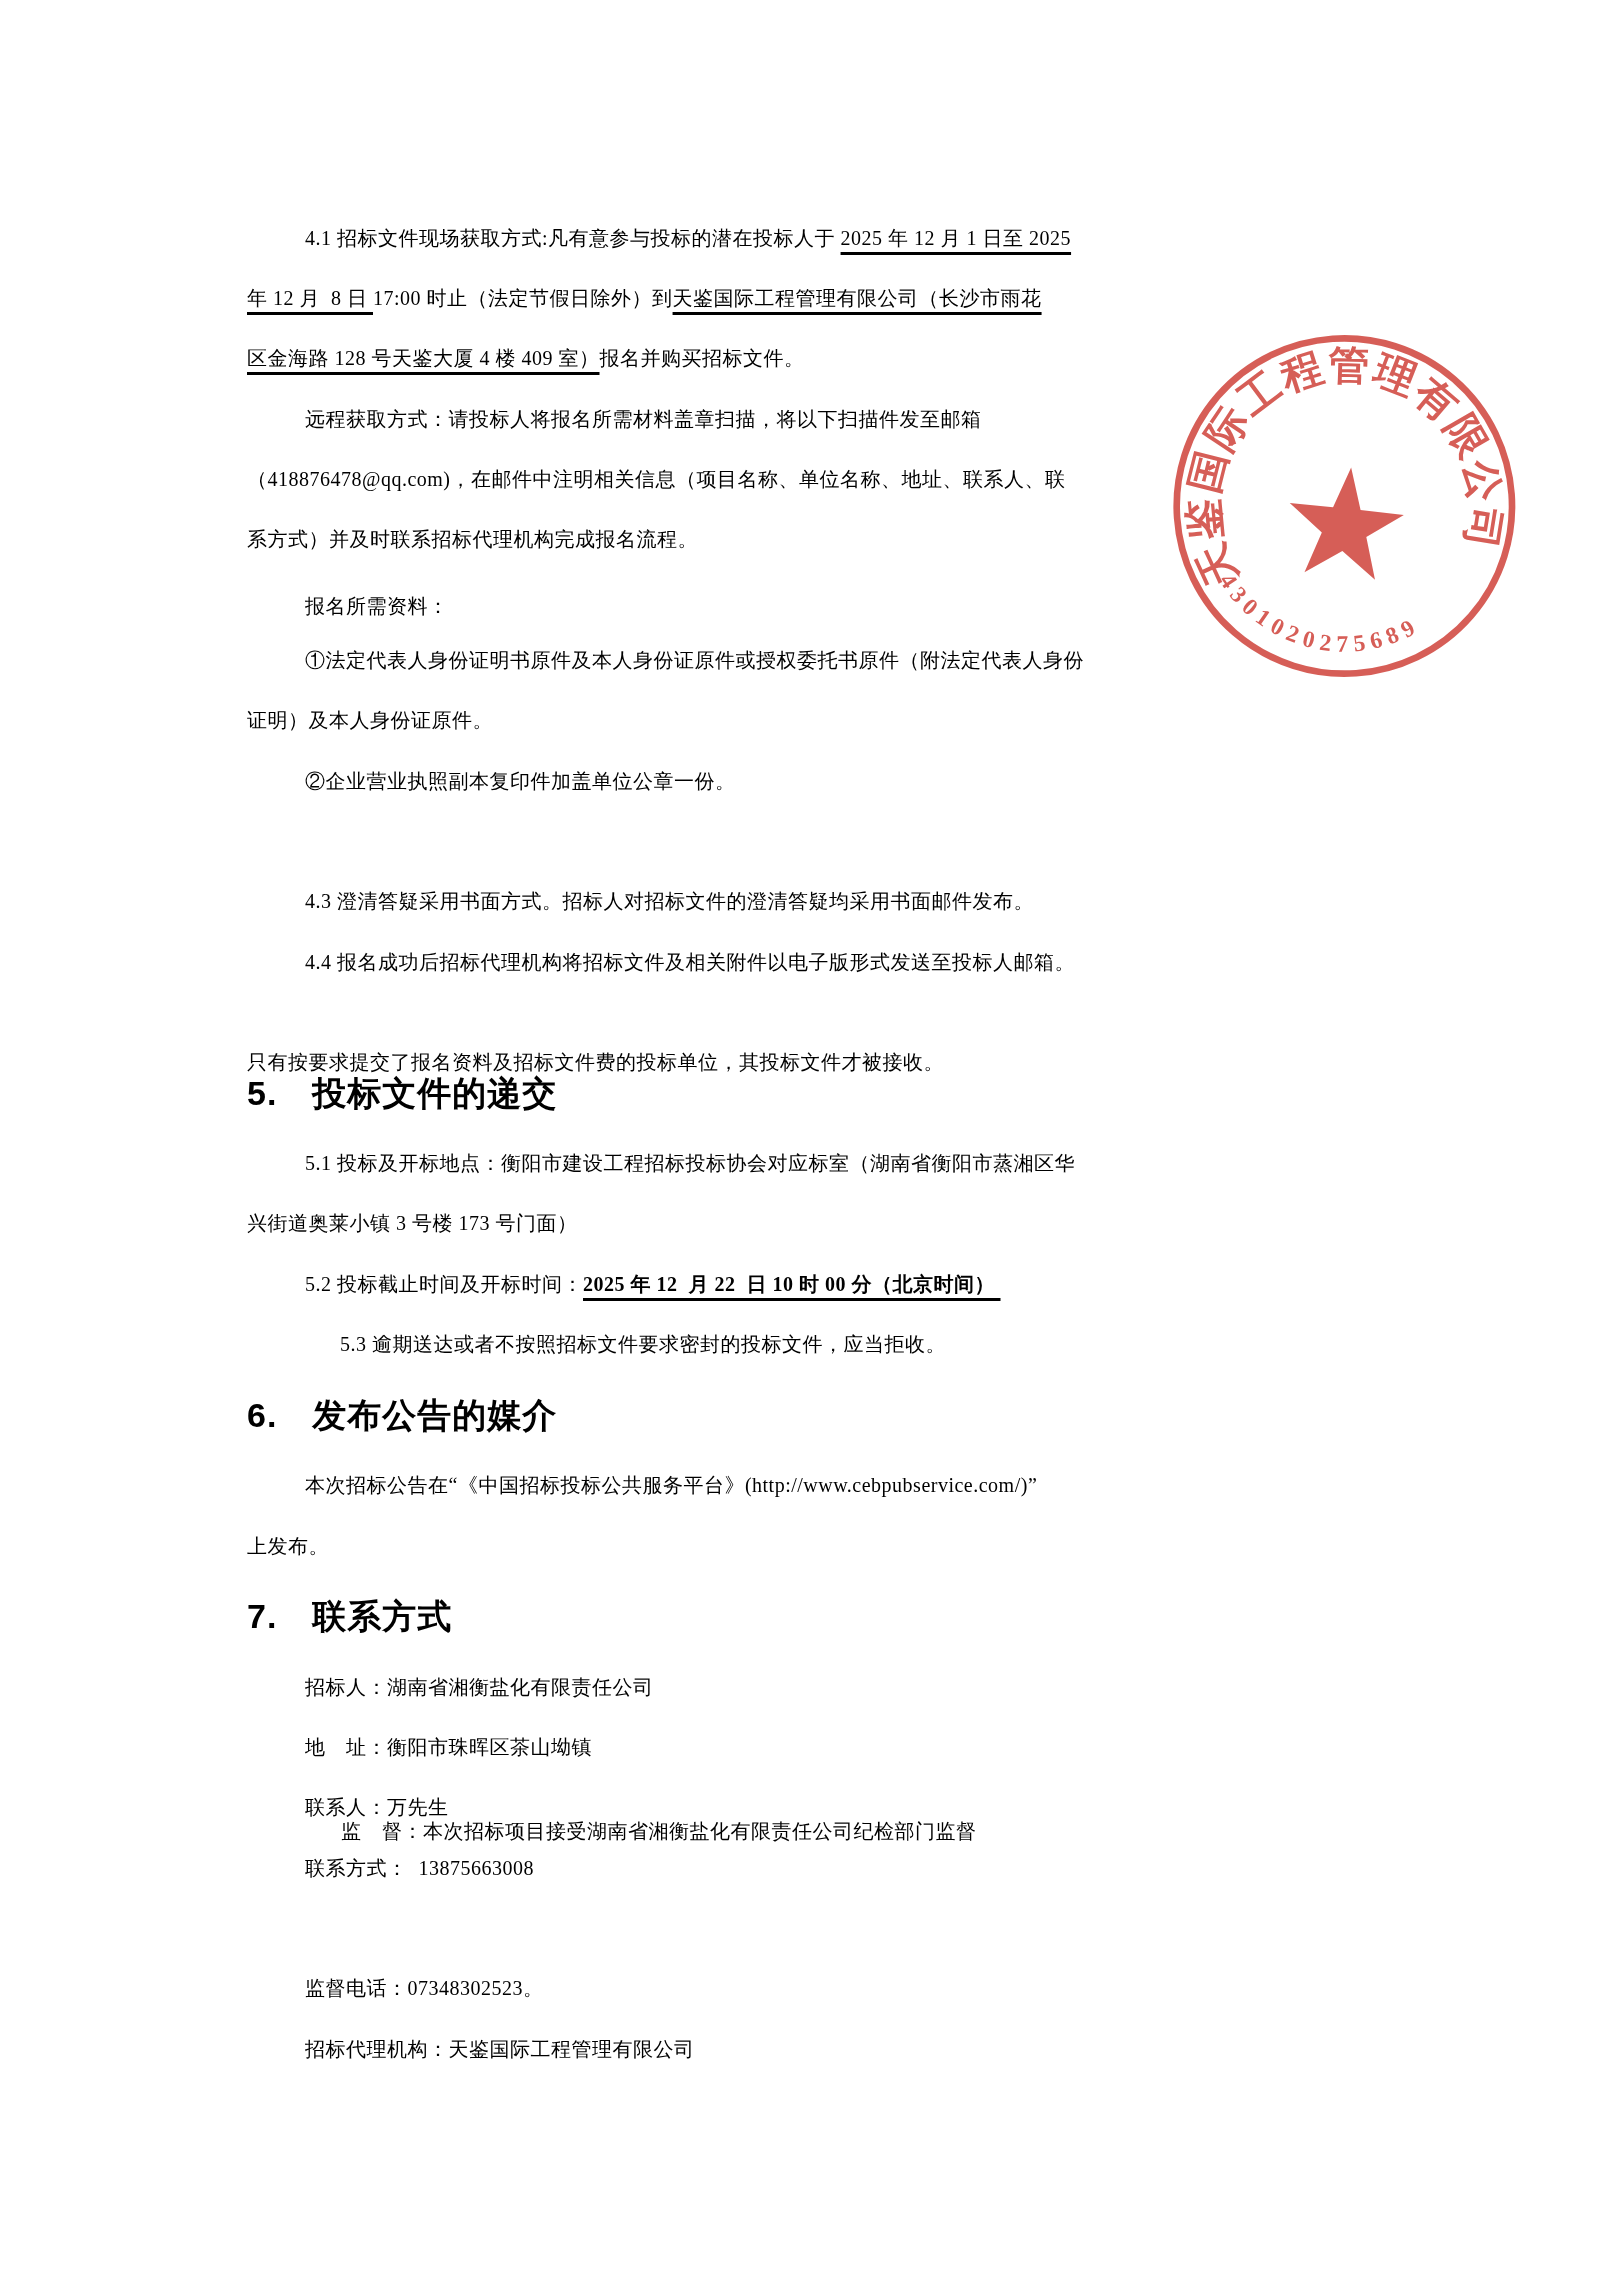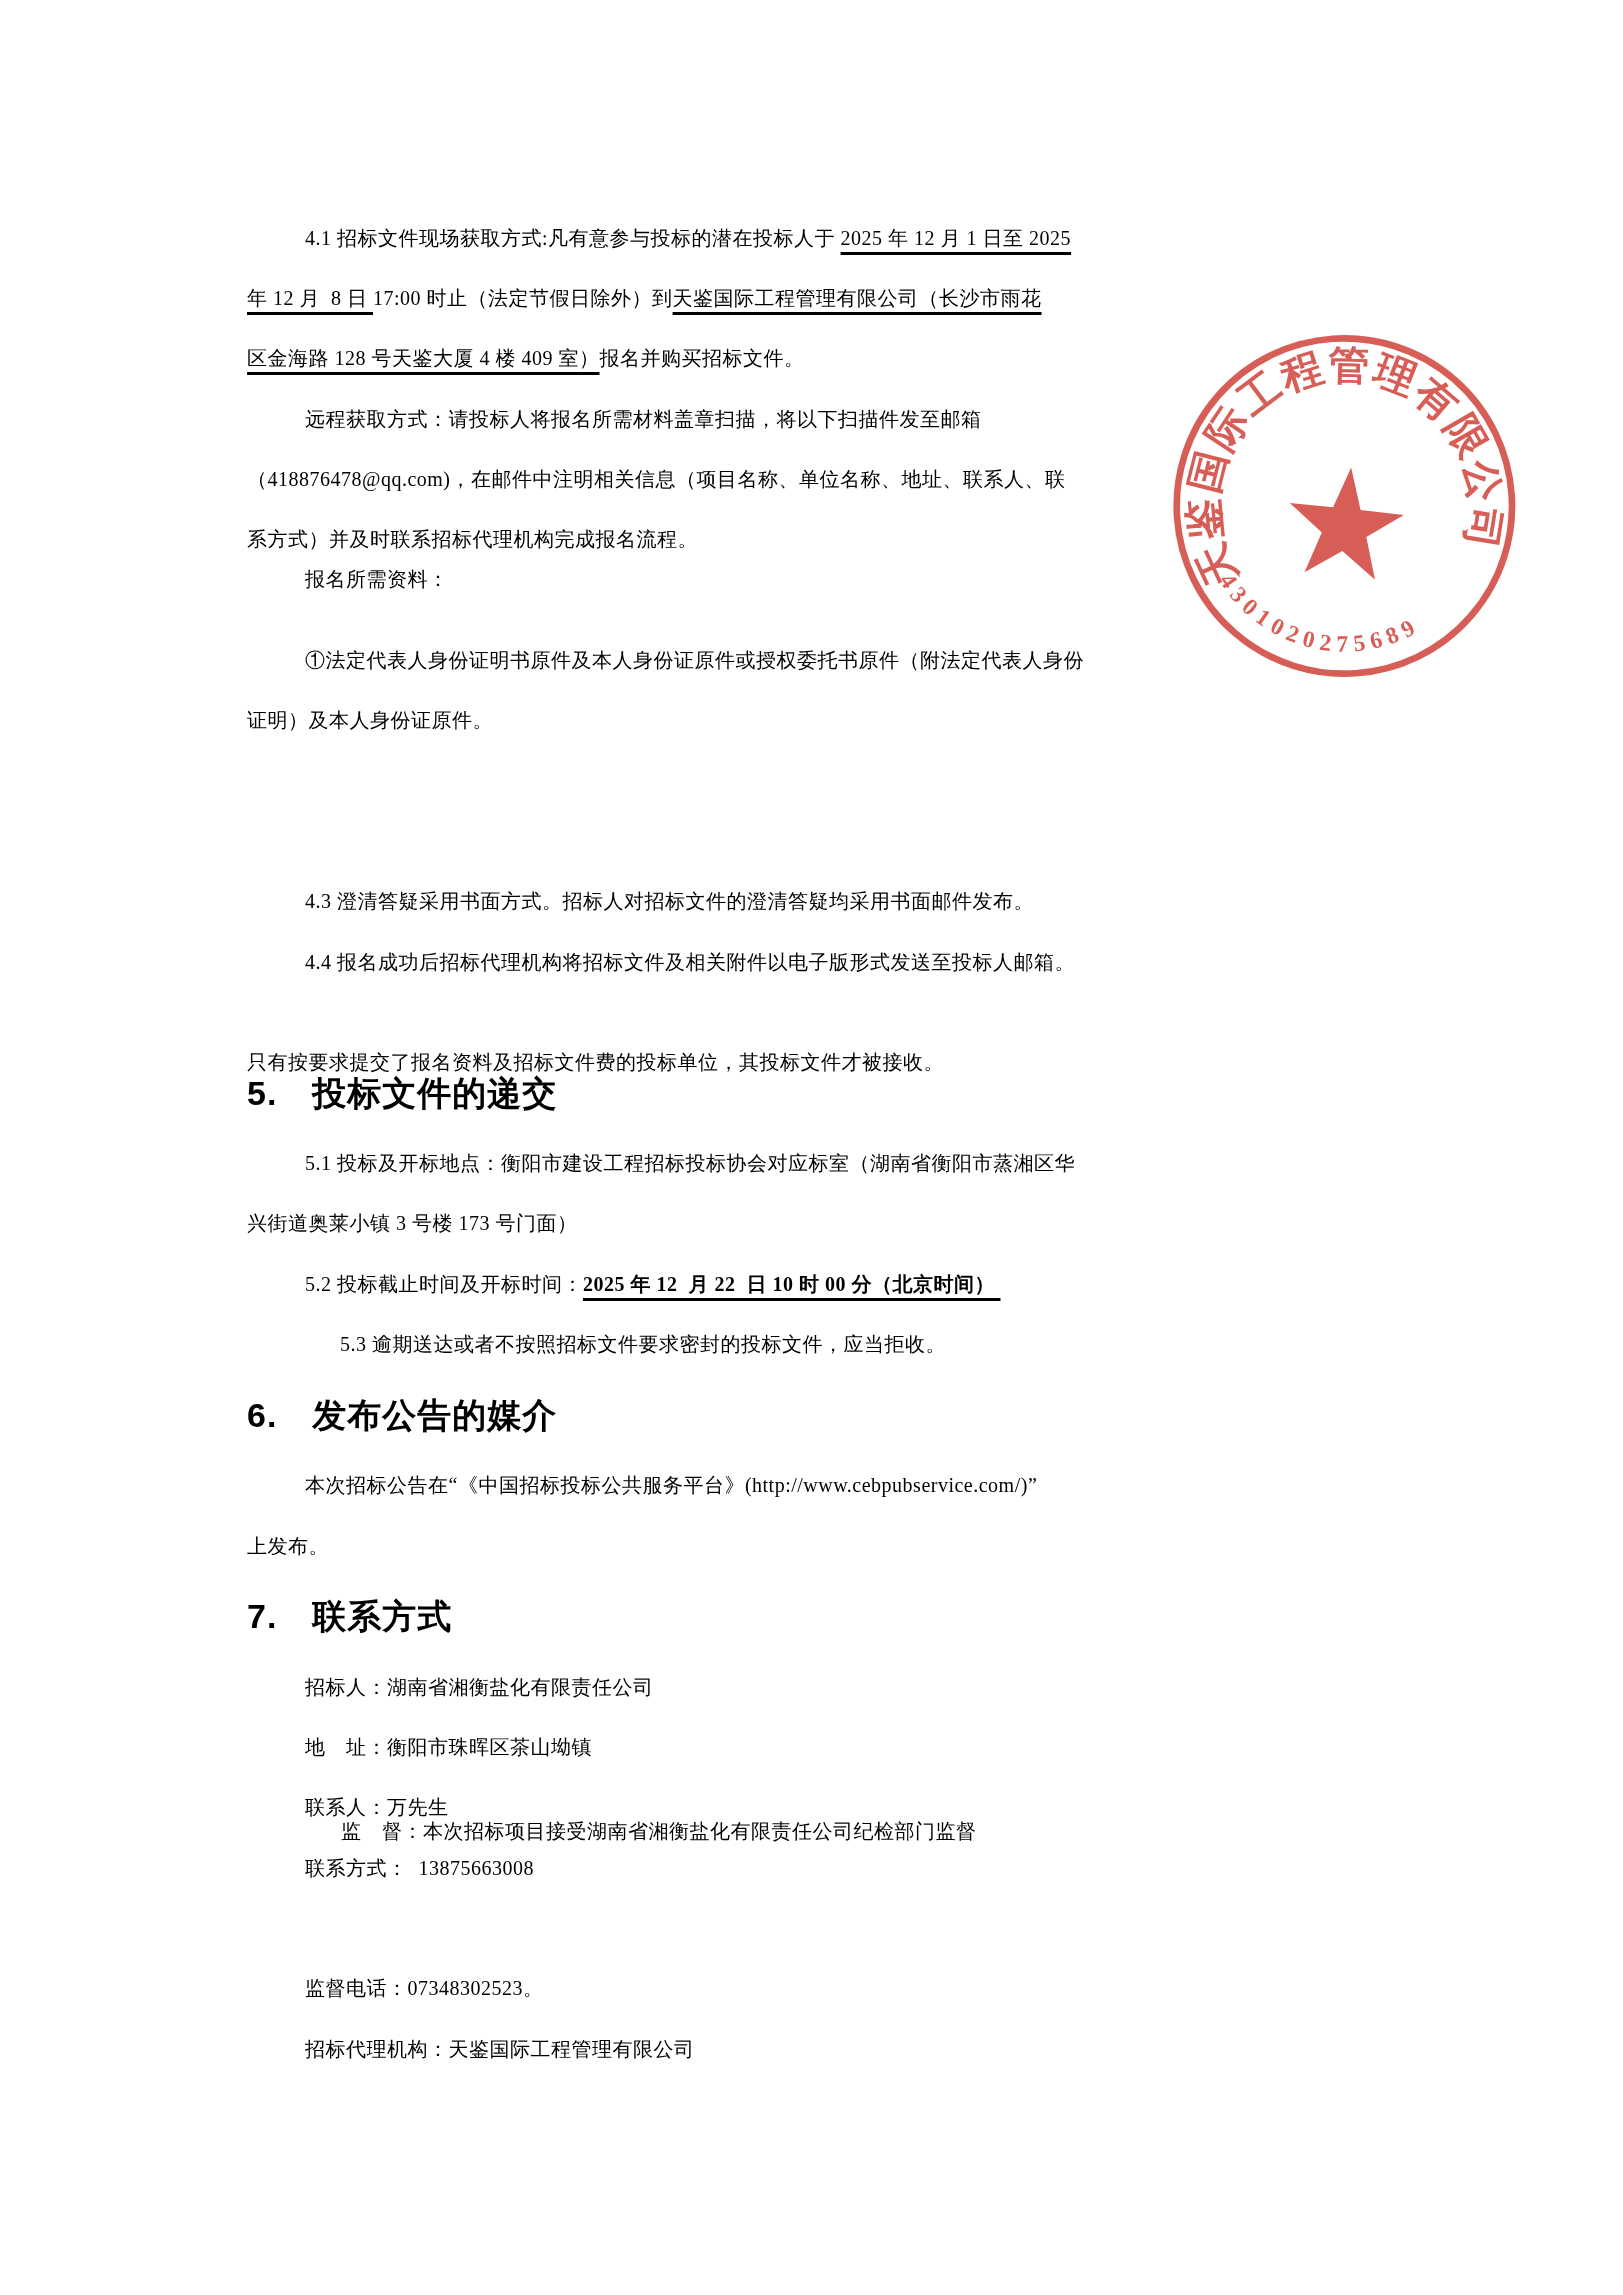--- a/index.html
+++ b/index.html
@@ -51,23 +51,24 @@
 
 <div class="page">
 
   <div class="doc-body">
       <div class="line body indent" style="top: 219px;"><span class="seg">4.1 招标文件现场获取方式:凡有意参与投标的潜在投标人于 </span><span class="seg u">2025 年 12 月 1 日至 2025</span></div>
       <div class="line body" style="top: 279px;"><span class="seg u">年 12 月  8 日 </span><span class="seg">17:00 时止（法定节假日除外）到</span><span class="seg u">天鉴国际工程管理有限公司（长沙市雨花</span></div>
       <div class="line body" style="top: 339px;"><span class="seg u">区金海路 128 号天鉴大厦 4 楼 409 室）</span><span class="seg">报名并购买招标文件。</span></div>
       <div class="line body indent" style="top: 400px;"><span class="seg">远程获取方式：请投标人将报名所需材料盖章扫描，将以下扫描件发至邮箱</span></div>
       <div class="line body" style="top: 460px;"><span class="seg">（418876478@qq.com)，在邮件中注明相关信息（项目名称、单位名称、地址、联系人、联</span></div>
       <div class="line body" style="top: 520px;"><span class="seg">系方式）并及时联系招标代理机构完成报名流程。</span></div>
-      <div class="line body indent" style="top: 560px; text-align: right;"><span class="seg">报名所需资料：</span></div>
+      <div class="line body indent" style="top: 587px; text-align: right;"><span class="seg">报名所需资料：</span></div>
       <div class="line body indent" style="top: 641px;"><span class="seg">①法定代表人身份证明书原件及本人身份证原件或授权委托书原件（附法定代表人身份</span></div>
       <div class="line body" style="top: 701px;"><span class="seg">证明）及本人身份证原件。</span></div>
+      <div class="line body indent" style="top: 762px;"><span class="seg">②企业营业执照副本复印件加盖单位公章一份。</span></div>
       <div class="line body indent" style="top: 882px;"><span class="seg">4.3 澄清答疑采用书面方式。招标人对招标文件的澄清答疑均采用书面邮件发布。</span></div>
       <div class="line body indent" style="top: 943px;"><span class="seg">4.4 报名成功后招标代理机构将招标文件及相关附件以电子版形式发送至投标人邮箱。</span></div>
       <div class="line body" style="top: 1003px; margin-top: 40px;"><span class="seg">只有按要求提交了报名资料及招标文件费的投标单位，其投标文件才被接收。</span></div>
       <div class="line heading" style="top: 1074px;"><span class="seg">5.　投标文件的递交</span></div>
       <div class="line body indent" style="top: 1144px;"><span class="seg">5.1 投标及开标地点：衡阳市建设工程招标投标协会对应标室（湖南省衡阳市蒸湘区华</span></div>
       <div class="line body" style="top: 1204px;"><span class="seg">兴街道奥莱小镇 3 号楼 173 号门面）</span></div>
       <div class="line body indent" style="top: 1265px;"><span class="seg">5.2 投标截止时间及开标时间：</span><span class="seg u b">2025 年 12  月 22  日 10 时 00 分（北京时间） </span></div>
       <div class="line body indent" style="top: 1325px; margin-left: 35px;"><span class="seg">5.3 逾期送达或者不按照招标文件要求密封的投标文件，应当拒收。</span></div>
       <div class="line heading" style="top: 1396px;"><span class="seg">6.　发布公告的媒介</span></div>
       <div class="line body indent" style="top: 1466px;"><span class="seg">本次招标公告在“《中国招标投标公共服务平台》(http://www.cebpubservice.com/)”</span></div>

